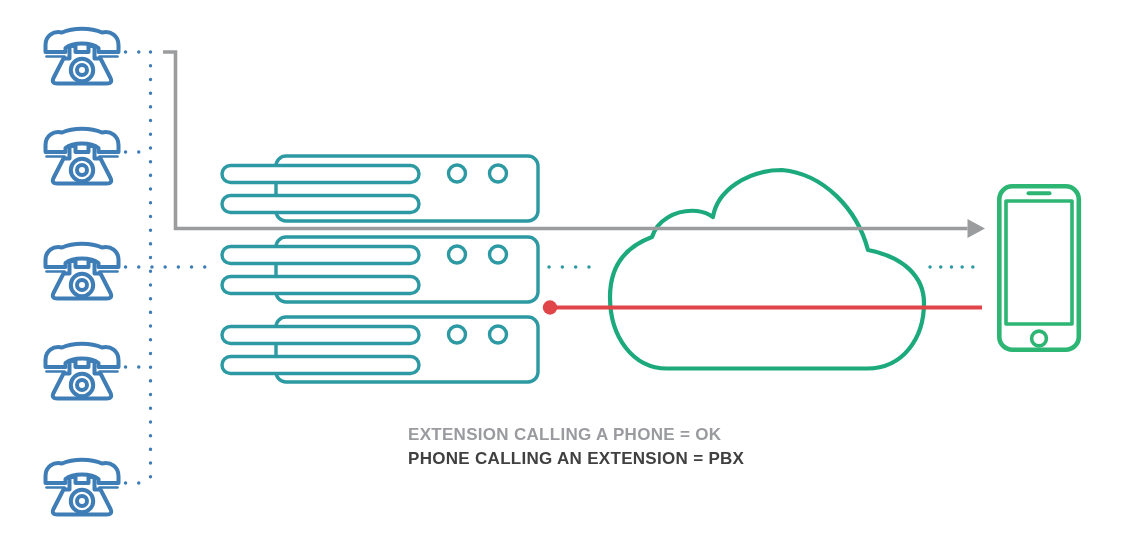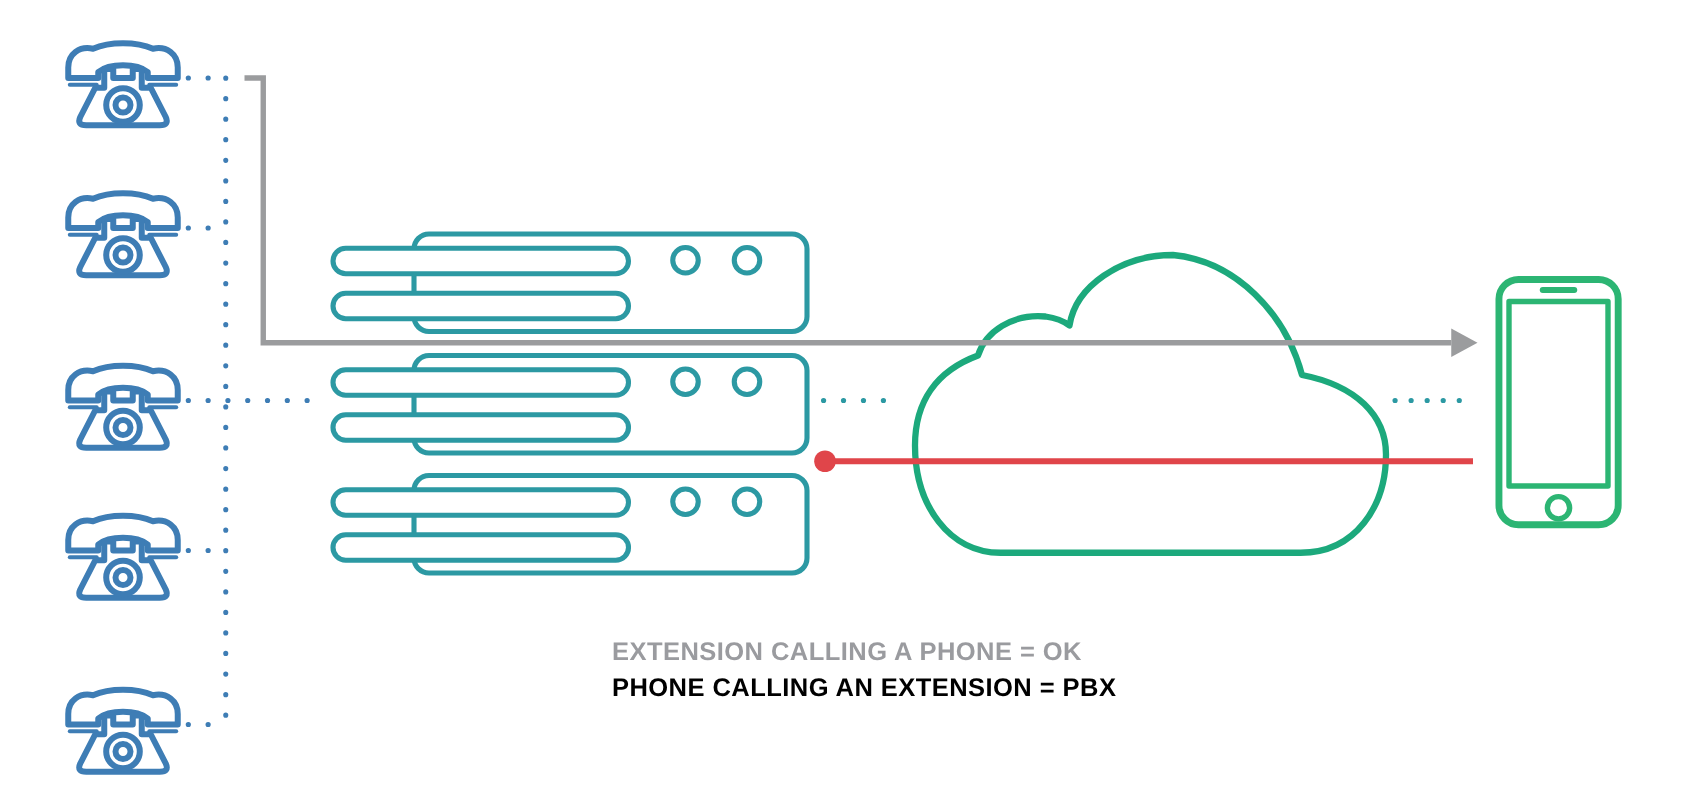--- a/index.html
+++ b/index.html
@@ -19,21 +19,21 @@
 
   .ln{fill:none;stroke-linecap:round;stroke-linejoin:round;}
   .dots{fill:none;stroke-linecap:round;stroke-width:3.4;}
 
   .caption{
     position:absolute;left:408px;top:423px;
     font-size:17px;font-weight:bold;letter-spacing:0.3px;
     line-height:23.5px;white-space:nowrap;
   }
   .cap-gray{color:#9a9b9f;}
-  .cap-red{color:#000000;}
+  .cap-red{color:#404040;}
 </style>
 </head>
 <body>
 
 <div class="stage">
 
   <svg class="canvas" width="1126" height="536" viewBox="0 0 1126 536">
 
     <defs>
 

